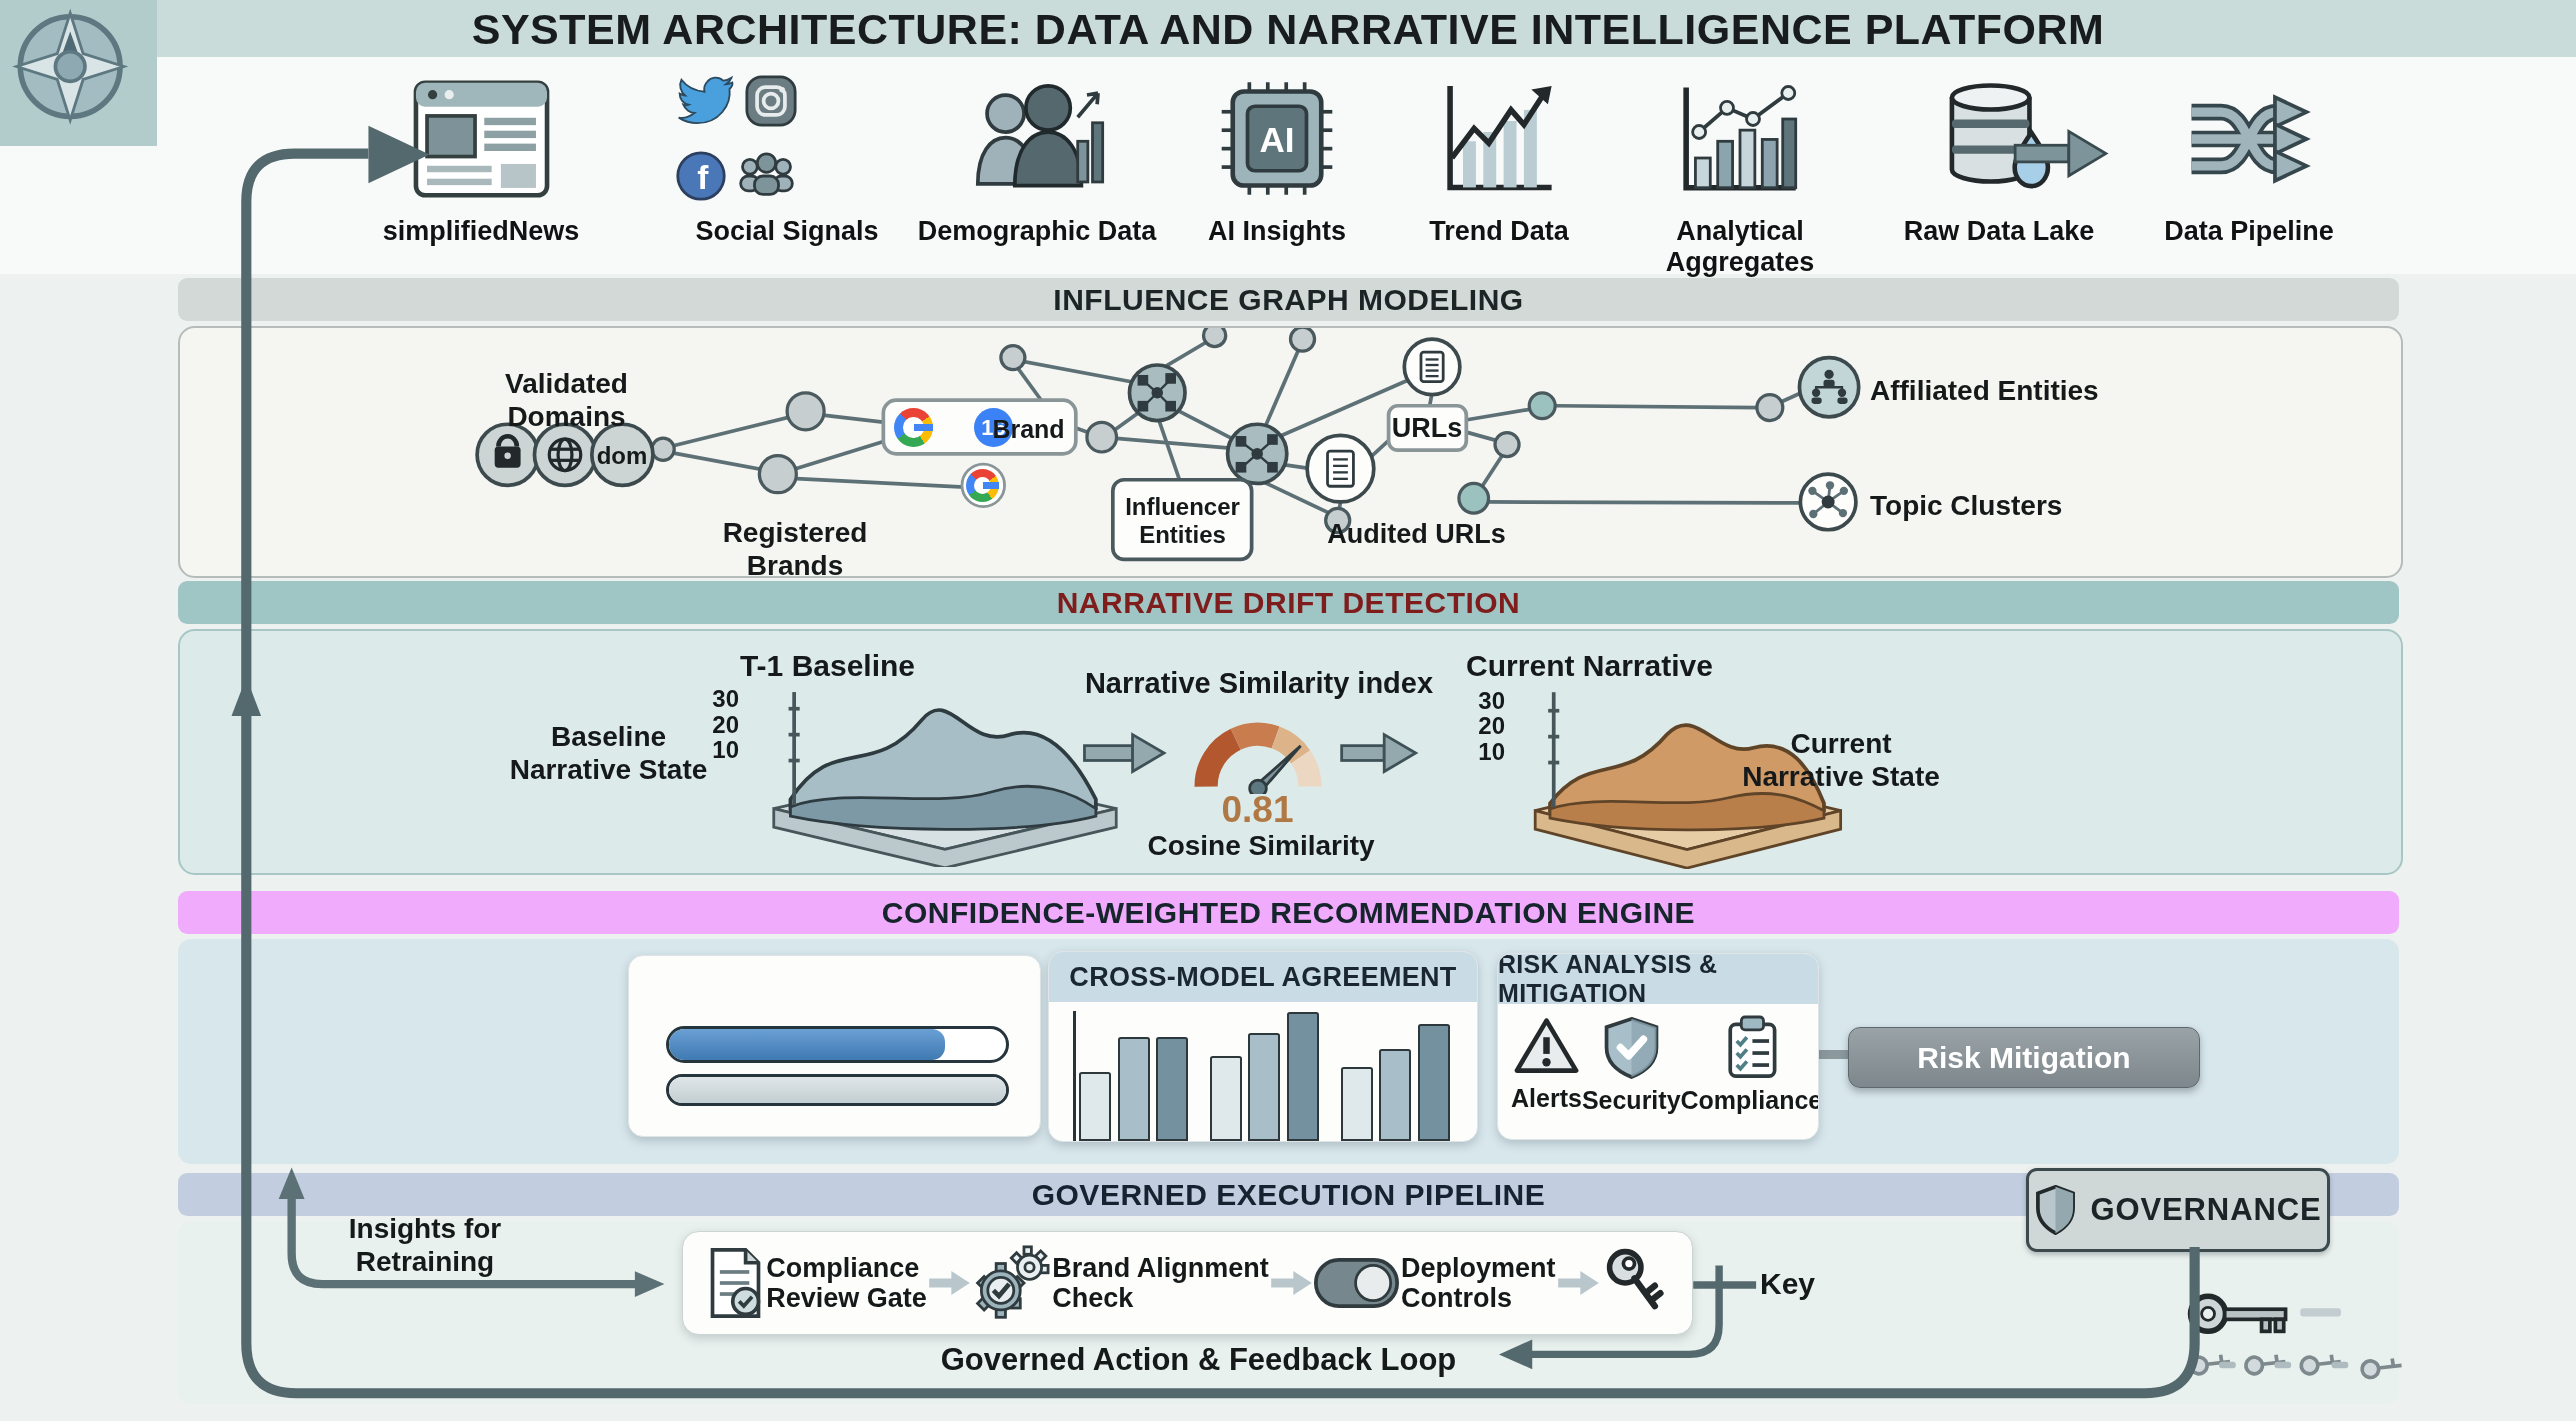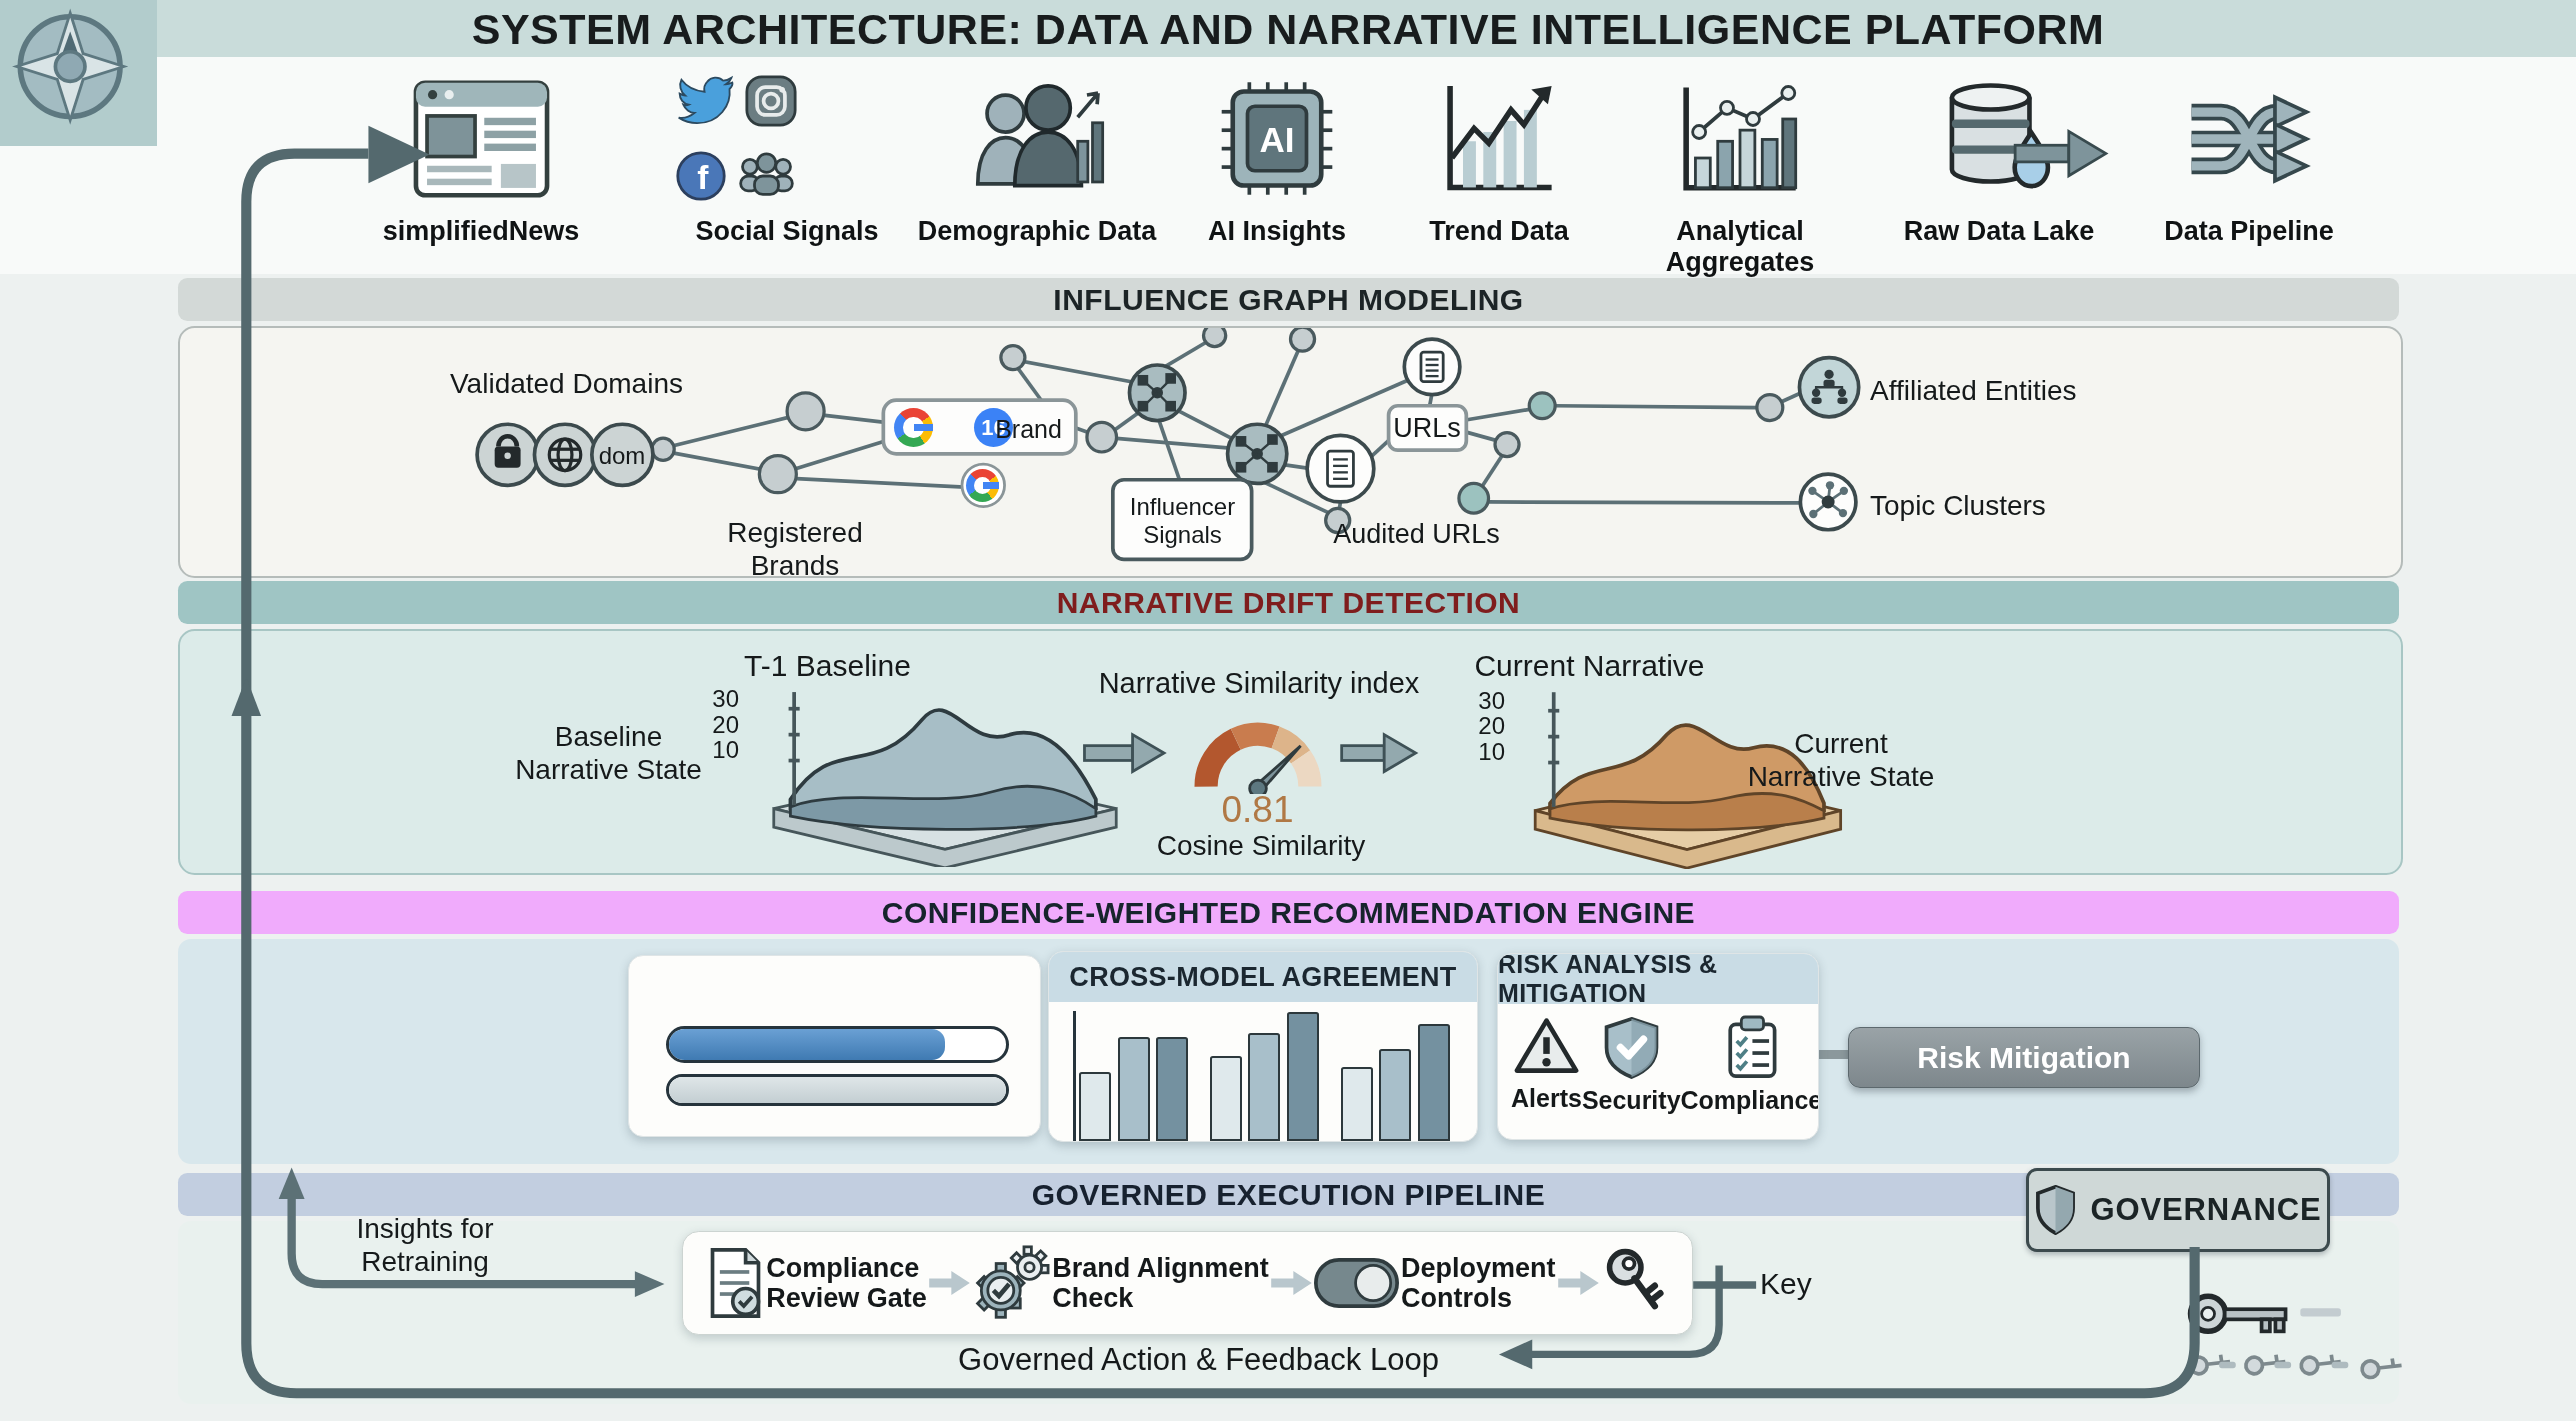--- a/index.html
+++ b/index.html
@@ -11,21 +11,21 @@
          color:#181c1d;line-height:59px;letter-spacing:0.5px;}
   .logo-sq{position:absolute;left:0;top:0;width:157px;height:146px;background:#b2cccc;z-index:3;}
   .sources{position:absolute;left:0;top:57px;width:2576px;height:217px;background:#f8faf9;z-index:1;}
   .src{position:absolute;top:11px;width:278px;text-align:center;}
   .src .ic{height:141px;display:flex;align-items:center;justify-content:center;gap:9.3px;}
   .src .cap{font-size:27px;font-weight:bold;margin-top:7.4px;color:#101314;}
   
   .band-h{position:absolute;left:178px;width:2221px;height:43px;border-radius:9.3px;text-align:center;
           font-weight:bold;font-size:30px;line-height:44px;color:#1c2426;letter-spacing:0.5px;z-index:2;}
   .panel{position:absolute;left:178px;width:2221px;border-radius:16.7px;z-index:1;}
-  .lbl{position:absolute;font-weight:normal;color:#15191a;text-align:center;line-height:1.18;}
+  .lbl{position:absolute;font-weight:bold;color:#15191a;text-align:center;line-height:1.18;}
   .net{position:absolute;left:0;top:0;width:100%;height:100%;}
   
   .gg{position:absolute;border-radius:50%;
       background:conic-gradient(from -45deg,#ea4335 0 100deg,#fbbc05 100deg 190deg,#34a853 190deg 280deg,#4285f4 280deg 360deg);}
   .gg::before{content:"";position:absolute;inset:24%;background:#fff;border-radius:50%;}
   .gg::after{content:"";position:absolute;right:0;top:40%;width:50%;height:20%;background:#4285f4;}
   .badge16{position:absolute;border-radius:50%;background:#3b82f6;color:#fff;font-weight:bold;
            display:flex;align-items:center;justify-content:center;margin-left:32px;}
   
   .card{position:absolute;background:#fdfdfb;border-radius:15px;border:0.9px solid #dfe5e6;
@@ -403,21 +403,21 @@
 
     <div class="lbl" style="left:266px;top:39px;width:241px;font-size:28px;">Validated Domains</div>
     <div class="lbl" style="left:407px;top:114px;width:70px;font-size:24px;">dom</div>
     <div class="gg" style="left:714px;top:80px;width:39px;height:39px;"></div>
     <div class="badge16" style="left:762px;top:80px;width:39px;height:39px;font-size:22px;">16</div>
     <div class="lbl" style="left:807px;top:87px;width:83px;font-size:25px;">Brand</div>
     <div class="gg" style="left:786px;top:141px;width:33px;height:33px;"></div>
     <div class="lbl" style="left:504px;top:188px;width:222px;font-size:28px;">Registered Brands</div>
     <div class="lbl" style="left:933px;top:165px;width:139px;font-size:24px;">
       <div>Influencer</div>
-      <div>Signals</div>
+      <div>Entities</div>
     </div>
     <div class="lbl" style="left:1208px;top:85px;width:78px;font-size:27px;">URLs</div>
     <div class="lbl" style="left:1144px;top:191px;width:185px;font-size:27px;">Audited URLs</div>
     <div class="lbl" style="left:1690px;top:46px;width:259px;font-size:28px;text-align:left;">Affiliated Entities</div>
     <div class="lbl" style="left:1690px;top:161px;width:241px;font-size:28px;text-align:left;">Topic Clusters</div>
   </div>
 
   <div class="band-h" style="top:581px;background:#9fc5c4;color:#7f1d1d;">NARRATIVE DRIFT DETECTION</div>
   <div class="panel" style="top:629px;height:242px;background:#dcebe9;border:2.8px solid #a8c6c4;">
     <div class="lbl" style="left:308px;top:89px;width:241px;font-size:28px;">

